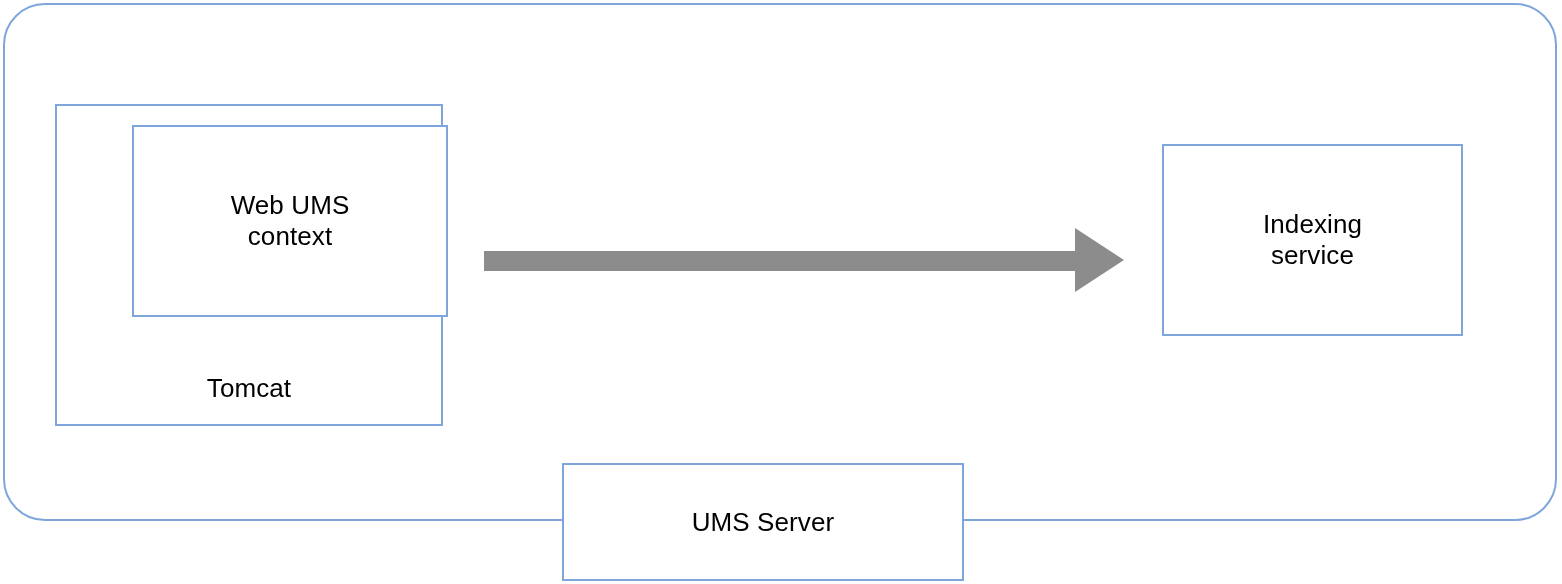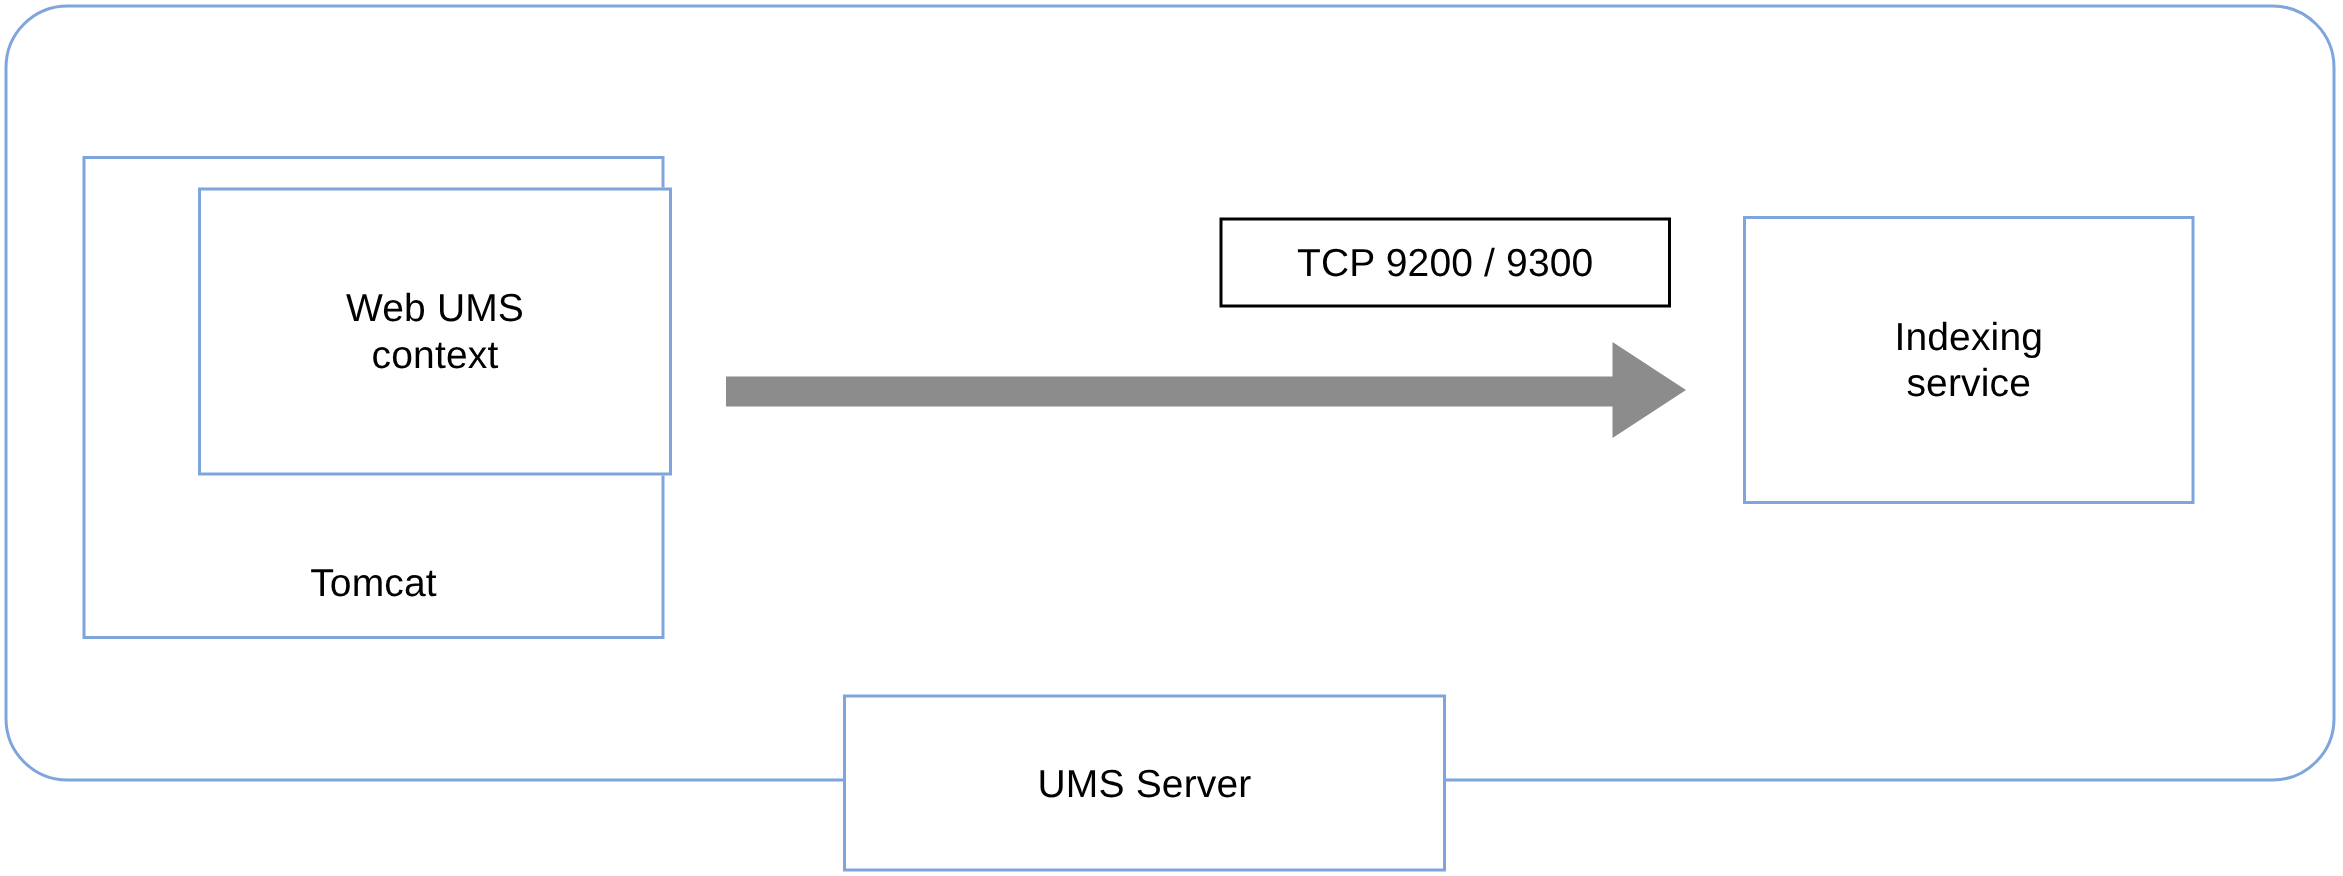--- a/index.html
+++ b/index.html
@@ -122,23 +122,20 @@
 
   <div class="node box-blue tomcat-box">
     <span class="node-label">Tomcat</span>
   </div>
 
   <div class="node box-blue web-ums-box">
     <span class="node-label">Web UMS
 context</span>
   </div>
 
-  <div class="node box-black tcp-label-box">
-    <span class="node-label">TCP 9200 / 9300</span>
-  </div>
 
   <div class="flow-arrow">
     <svg viewBox="0 0 640 68" preserveAspectRatio="none" aria-hidden="true">
       <polygon points="0,25 591,25 591,2 640,34 591,66 591,45 0,45" fill="#8c8c8c"></polygon>
     </svg>
   </div>
 
   <div class="node box-blue ums-server-box">
     <span class="node-label">UMS Server</span>
   </div>

